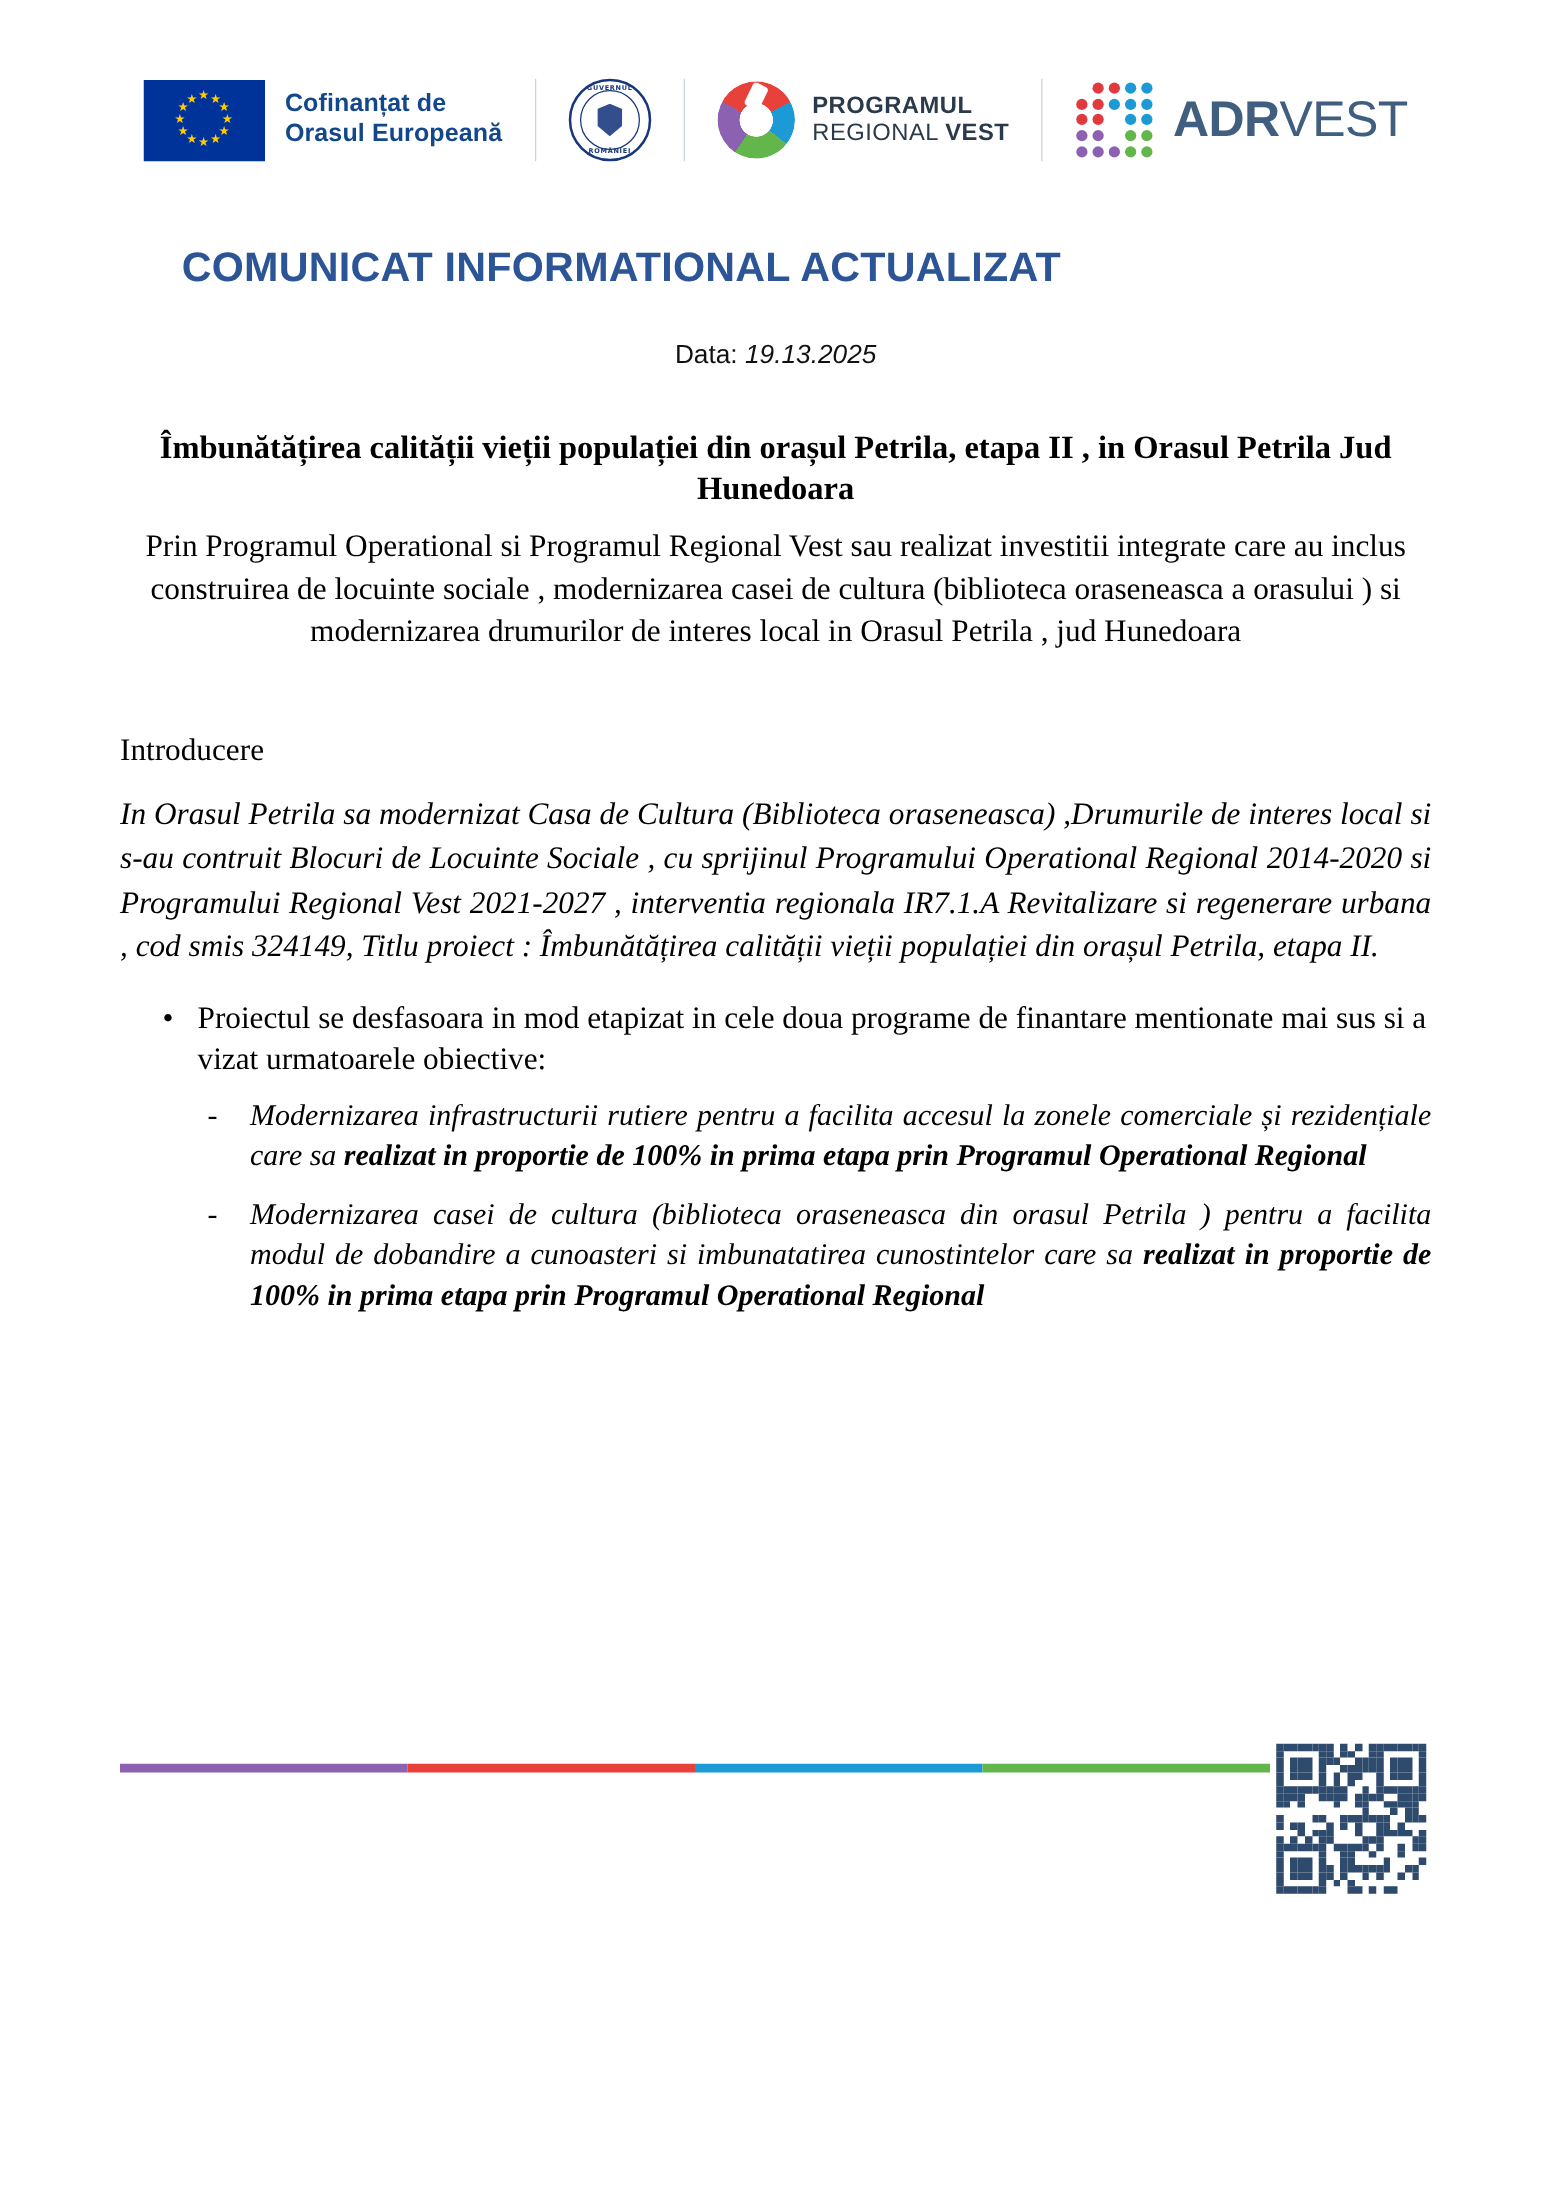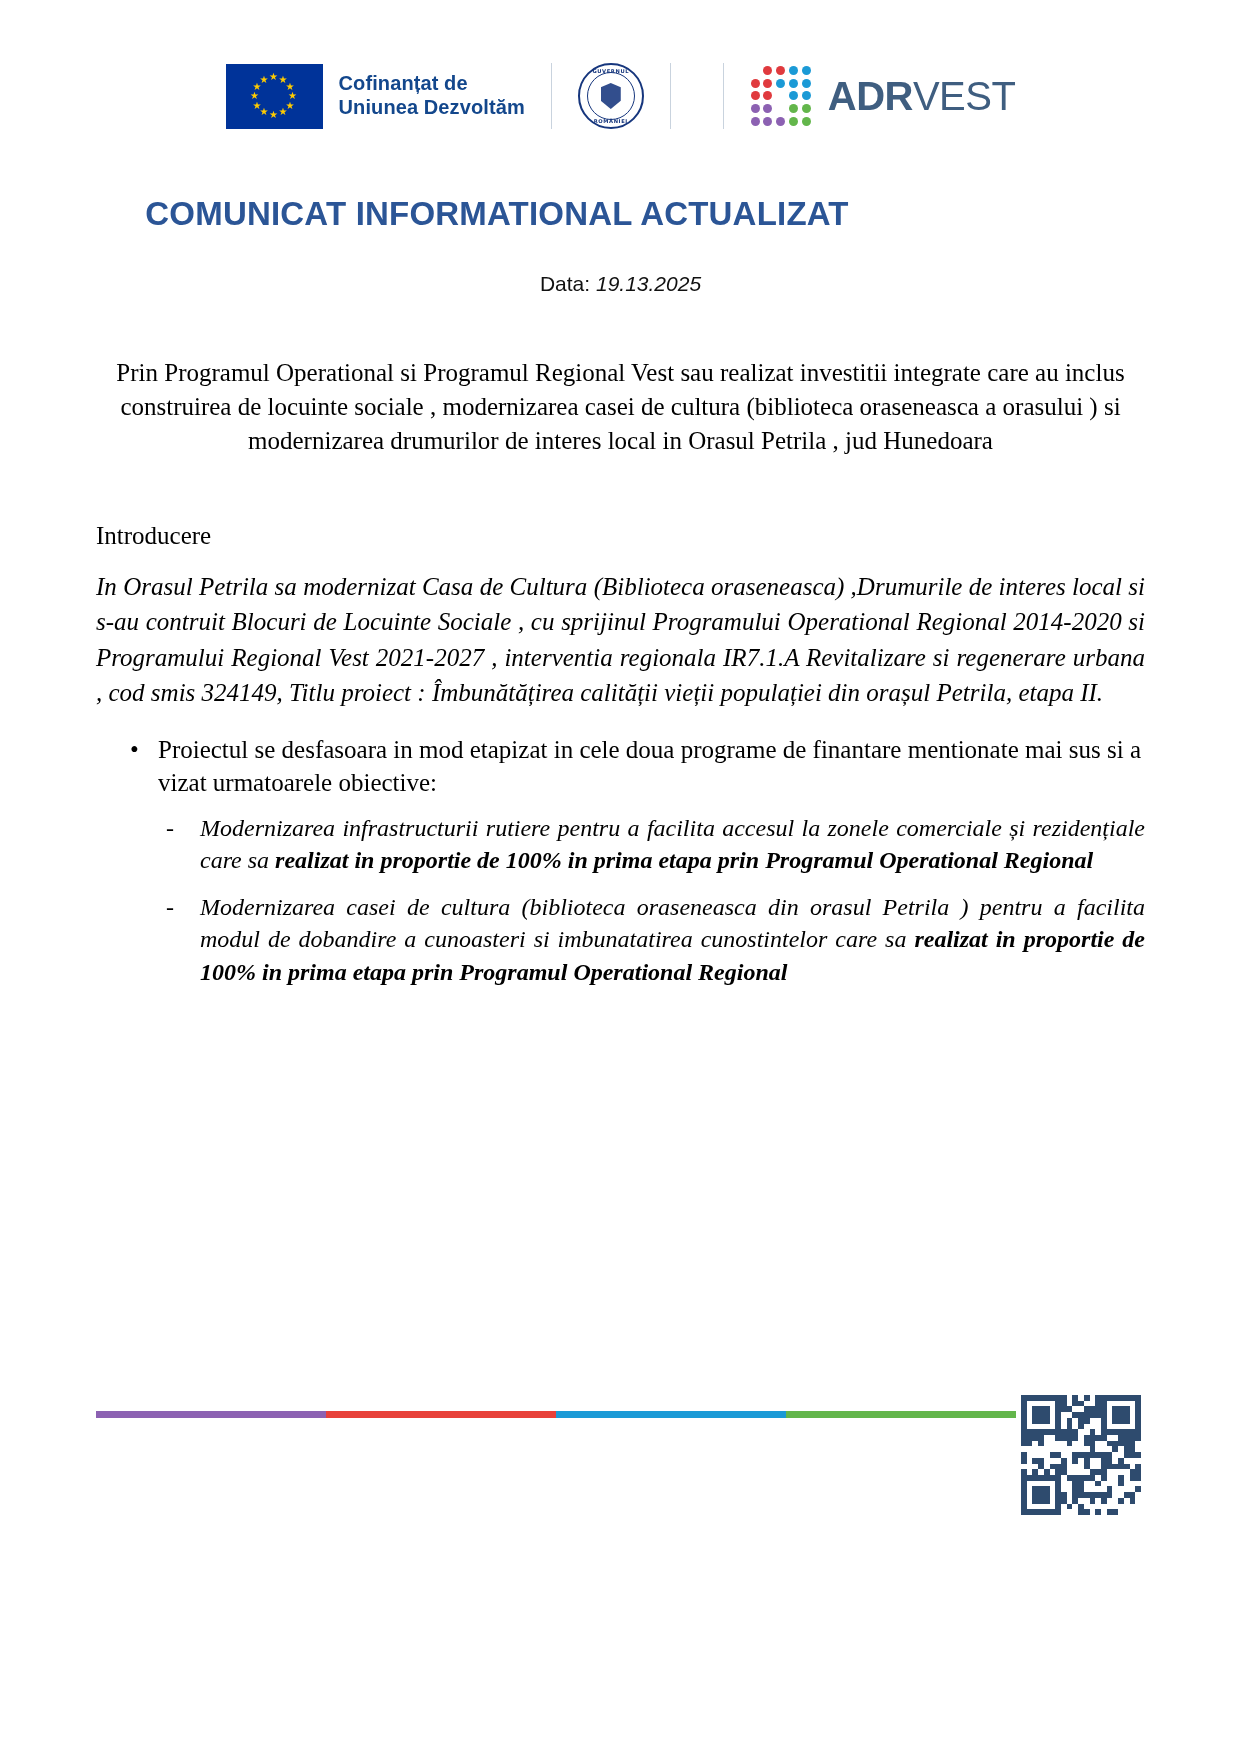--- a/index.html
+++ b/index.html
@@ -166,38 +166,48 @@
           <span style="left: 53px; top: 43.9545px;">★</span>
           <span style="left: 43.5px; top: 46.5px;">★</span>
           <span style="left: 34px; top: 43.9545px;">★</span>
           <span style="left: 27.0455px; top: 37px;">★</span>
           <span style="left: 24.5px; top: 27.5px;">★</span>
           <span style="left: 27.0455px; top: 18px;">★</span>
           <span style="left: 34px; top: 11.0455px;">★</span>
         </div>
       <div class="eu-text">
         <div>Cofinanțat de</div>
-        <div>Uniunea Dezvoltăm</div>
+        <div>Orasul Europeană</div>
       </div>
     </div>
 
     <div class="vdiv"></div>
 
     <div class="logo-cell">
       <div class="ro-seal">
         <div class="txt-top">GUVERNUL</div>
         <div class="inner">
           <div class="crest"></div>
         </div>
         <div class="txt-bot">ROMÂNIEI</div>
       </div>
     </div>
 
     <div class="vdiv"></div>
 
+    <div class="logo-cell prv">
+      <div class="swirl">
+        <div class="ring"></div>
+        <div class="notch"></div>
+      </div>
+      <div class="prv-text">
+        <div>PROGRAMUL</div>
+        <div><span class="lite">REGIONAL </span><span class="vest">VEST</span></div>
+      </div>
+    </div>
 
     <div class="vdiv"></div>
 
     <div class="logo-cell adr">
       <div class="dots" id="adrdots">
           <i style="background: transparent;"></i>
           <i style="background: rgb(224, 58, 62);"></i>
           <i style="background: rgb(224, 58, 62);"></i>
           <i style="background: rgb(27, 154, 214);"></i>
           <i style="background: rgb(27, 154, 214);"></i>
@@ -227,20 +237,21 @@
   </div>
 
   <div class="doc-title">COMUNICAT INFORMATIONAL ACTUALIZAT</div>
   <div class="doc-date">
     <span>Data:</span>
     <i>19.13.2025</i>
   </div>
 
   <div class="content">
 
+    <h2 class="subtitle">Îmbunătățirea calității vieții populației din orașul Petrila, etapa II , in Orasul Petrila Jud Hunedoara</h2>
 
     <p class="lead">Prin Programul Operational si Programul Regional Vest sau realizat investitii  integrate care au inclus construirea de locuinte sociale , modernizarea casei de cultura (biblioteca oraseneasca a orasului ) si modernizarea drumurilor de interes local in Orasul Petrila , jud Hunedoara</p>
 
     <h3 class="sec">Introducere</h3>
 
     <p class="just">In Orasul Petrila sa modernizat Casa de Cultura (Biblioteca oraseneasca) ,Drumurile de interes local si s-au contruit Blocuri de Locuinte Sociale  , cu sprijinul Programului Operational Regional 2014-2020 si  Programului Regional Vest 2021-2027 , interventia regionala IR7.1.A Revitalizare si regenerare urbana , cod smis 324149, Titlu proiect : Îmbunătățirea calității vieții populației din orașul Petrila, etapa II.</p>
 
 
     <ul class="bullets" id="bullets">
         <li><span class="bul">•</span><span>Proiectul se desfasoara in mod etapizat in cele doua  programe de finantare mentionate mai sus si a vizat urmatoarele obiective:</span><ul class="dash">

